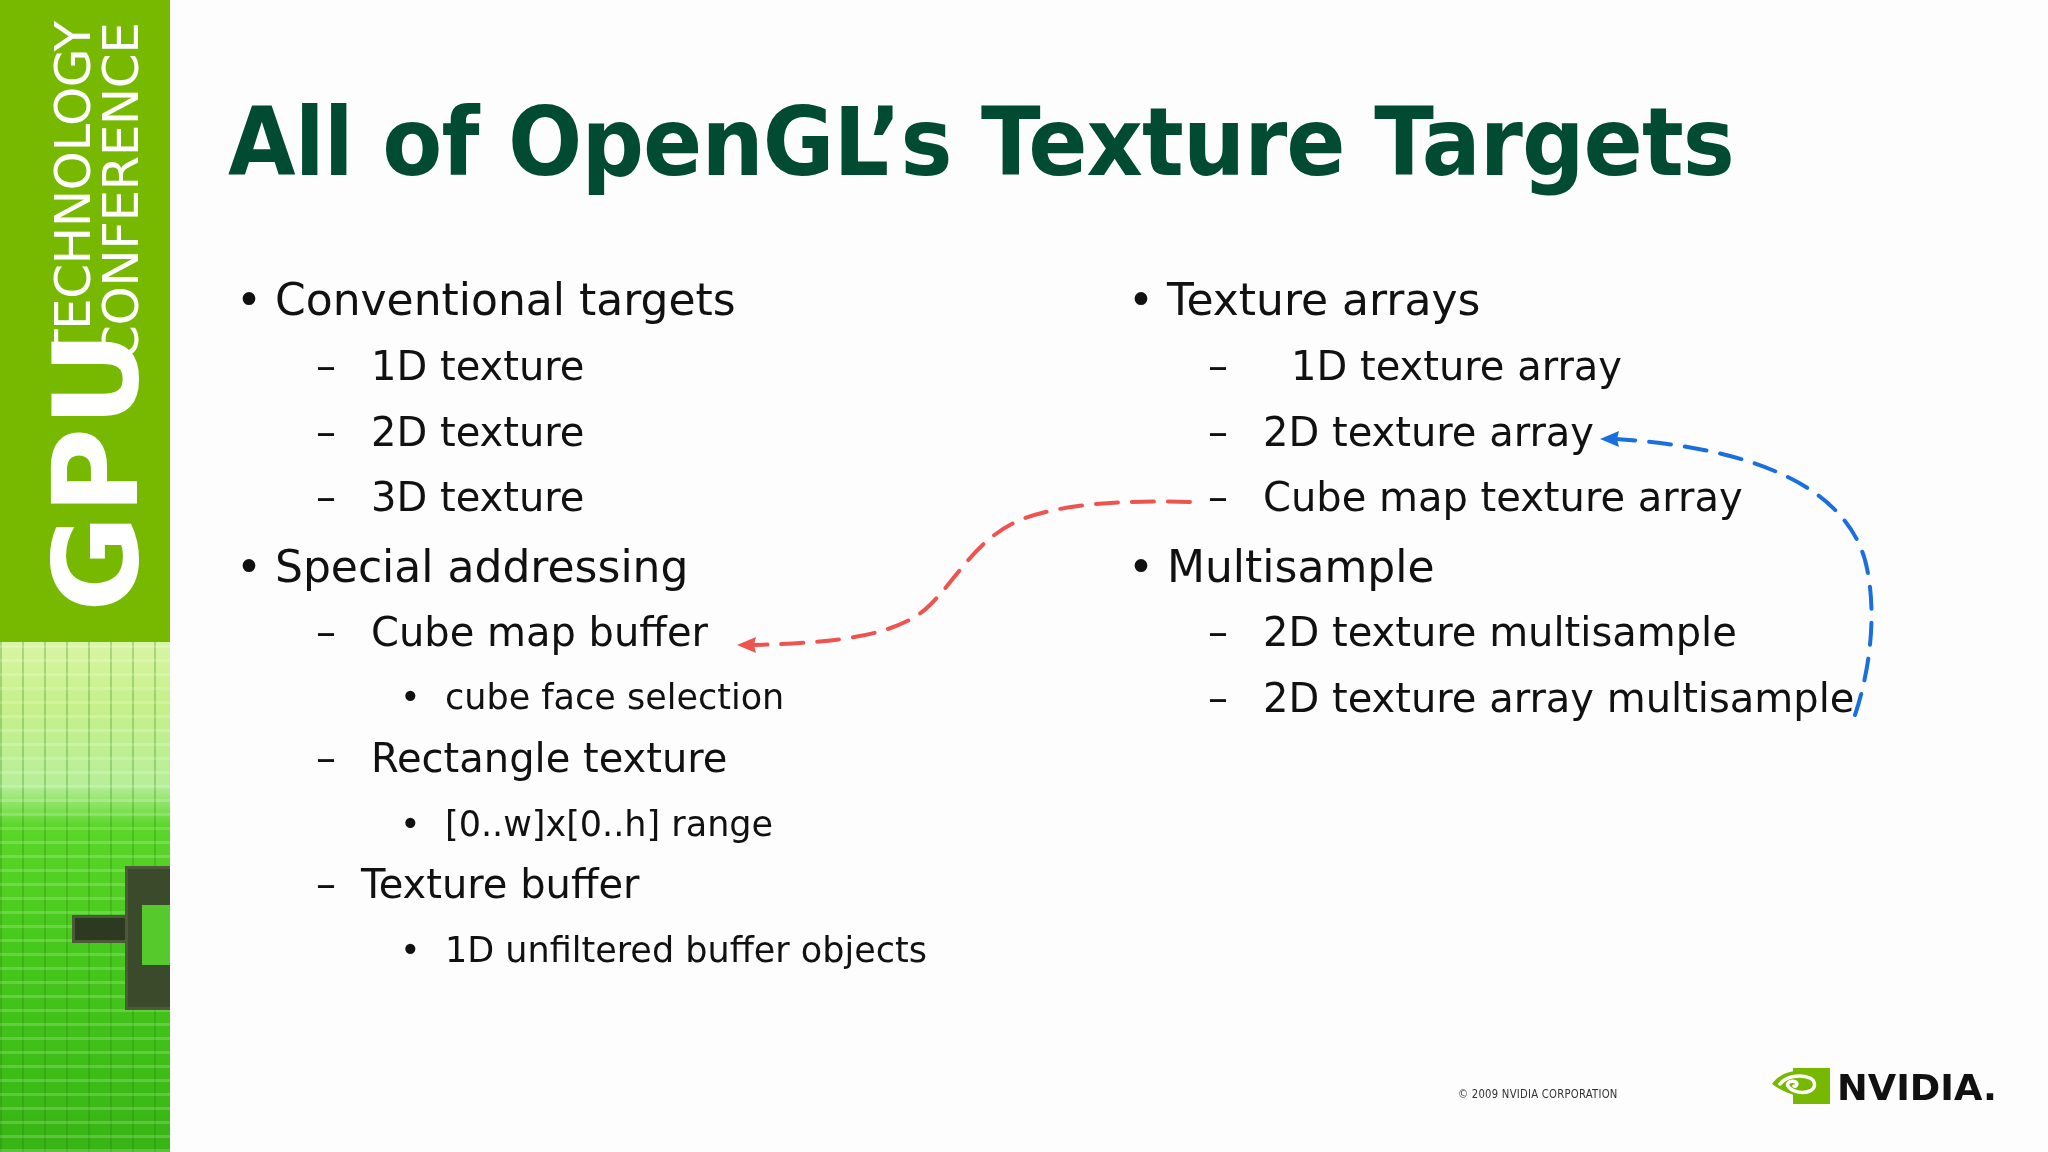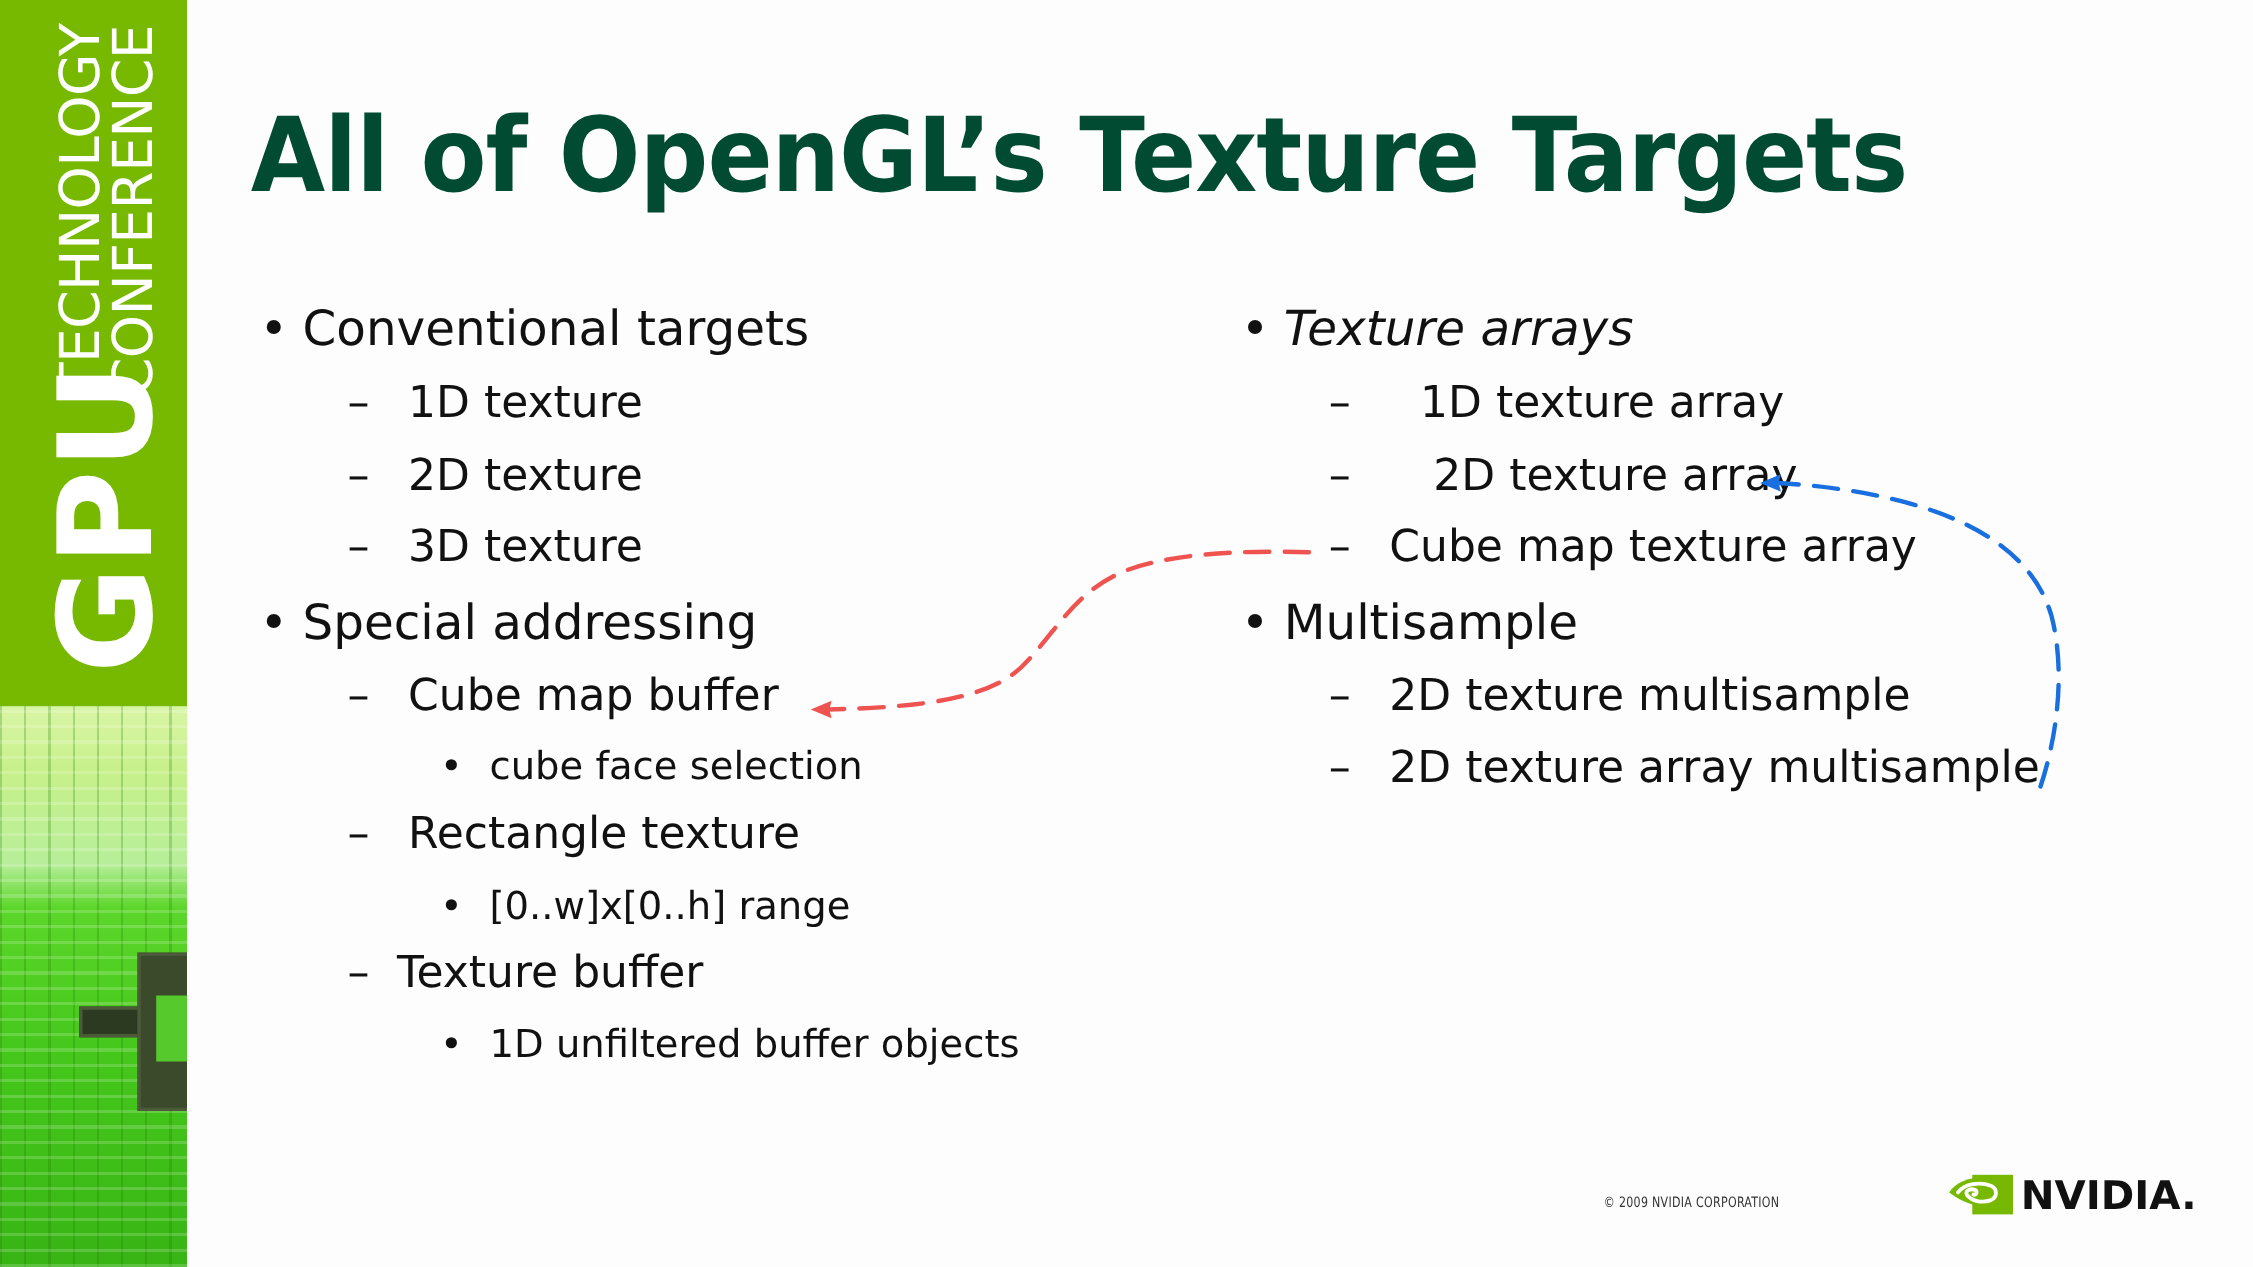--- a/index.html
+++ b/index.html
@@ -127,29 +127,29 @@
   </div>
   <div class="item l3" style="left:400px; top:930px;">
     <span class="marker" style="left:0;">•</span>
     <span class="t" style="left:45px;">1D unfiltered buffer objects</span>
   </div>
 </div>
 
 <div>
   <div class="item l1" style="left:1128px; top:274px;">
     <span class="marker" style="left:0;">•</span>
-    <span class="t" style="left:39px;font-style:italic;">Texture arrays</span>
+    <span class="t" style="left:39px;">Texture arrays</span>
   </div>
   <div class="item l2" style="left:1208px; top:343px;">
     <span class="marker" style="left:0;">–</span>
     <span class="t" style="left:55px;margin-left:28px;">1D texture array</span>
   </div>
   <div class="item l2" style="left:1208px; top:409px;">
     <span class="marker" style="left:0;">–</span>
-    <span class="t" style="left:55px;margin-left:40px;">2D texture array</span>
+    <span class="t" style="left:55px;">2D texture array</span>
   </div>
   <div class="item l2" style="left:1208px; top:474px;">
     <span class="marker" style="left:0;">–</span>
     <span class="t" style="left:55px;">Cube map texture array</span>
   </div>
   <div class="item l1" style="left:1128px; top:541px;">
     <span class="marker" style="left:0;">•</span>
     <span class="t" style="left:39px;">Multisample</span>
   </div>
   <div class="item l2" style="left:1208px; top:609px;">

